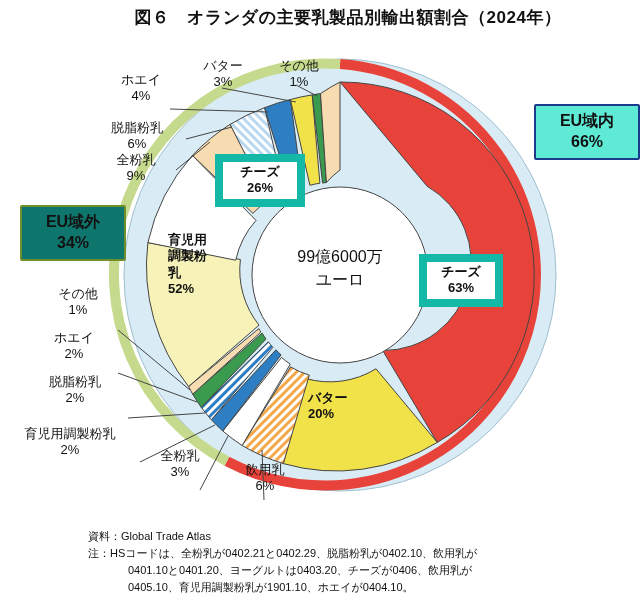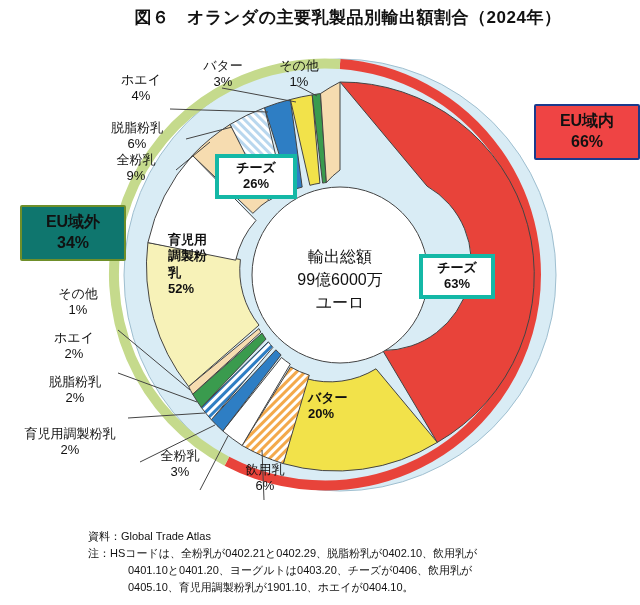--- a/index.html
+++ b/index.html
@@ -21,34 +21,34 @@
   .lbl{
     position:absolute;
     font-size:13px;line-height:1.25;
     text-align:center;
     color:#111;
     white-space:nowrap;
   }
   .boxed{
     position:absolute;
     border:2px solid #1b3a8c;
-    background:#ef4444;
+    background:#5eead4;
     font-size:16px;font-weight:bold;
     text-align:center;
     line-height:1.3;
     padding:5px 8px;
     border-radius:2px;
   }
   .boxed.green{
     border-color:#6f8f2a;background:#0f766e;
   }
   .chip{
     position:absolute;
     background:#ffffff;
-    border:4px solid #14b8a6;
+    border:8px solid #14b8a6;
     font-size:13px;font-weight:bold;
     text-align:center;line-height:1.25;
     padding:2px 6px;
   }
   .center-txt{
     position:absolute;
     text-align:center;
     font-size:16px;line-height:1.45;
     font-weight:normal;
   }
@@ -143,21 +143,20 @@
       <line x1="118" y1="300" x2="190" y2="360"></line>
       <line x1="118" y1="343" x2="197" y2="372"></line>
       <line x1="128" y1="388" x2="205" y2="383"></line>
       <line x1="140" y1="432" x2="215" y2="395"></line>
       <line x1="200" y1="460" x2="228" y2="406"></line>
       <line x1="264" y1="470" x2="262" y2="420"></line>
     </g>
   </svg>
 
   <div class="center-txt" style="left:265px;top:215px;width:150px;">
-    <div>輸出総額</div>
     <div>99億6000万</div>
     <div>ユーロ</div>
   </div>
 
   <div class="boxed" style="left:534px;top:74px;width:86px;">
     <div>EU域内</div>
     <div>66%</div>
   </div>
   <div class="boxed green" style="left:20px;top:175px;width:86px;">
     <div>EU域外</div>

